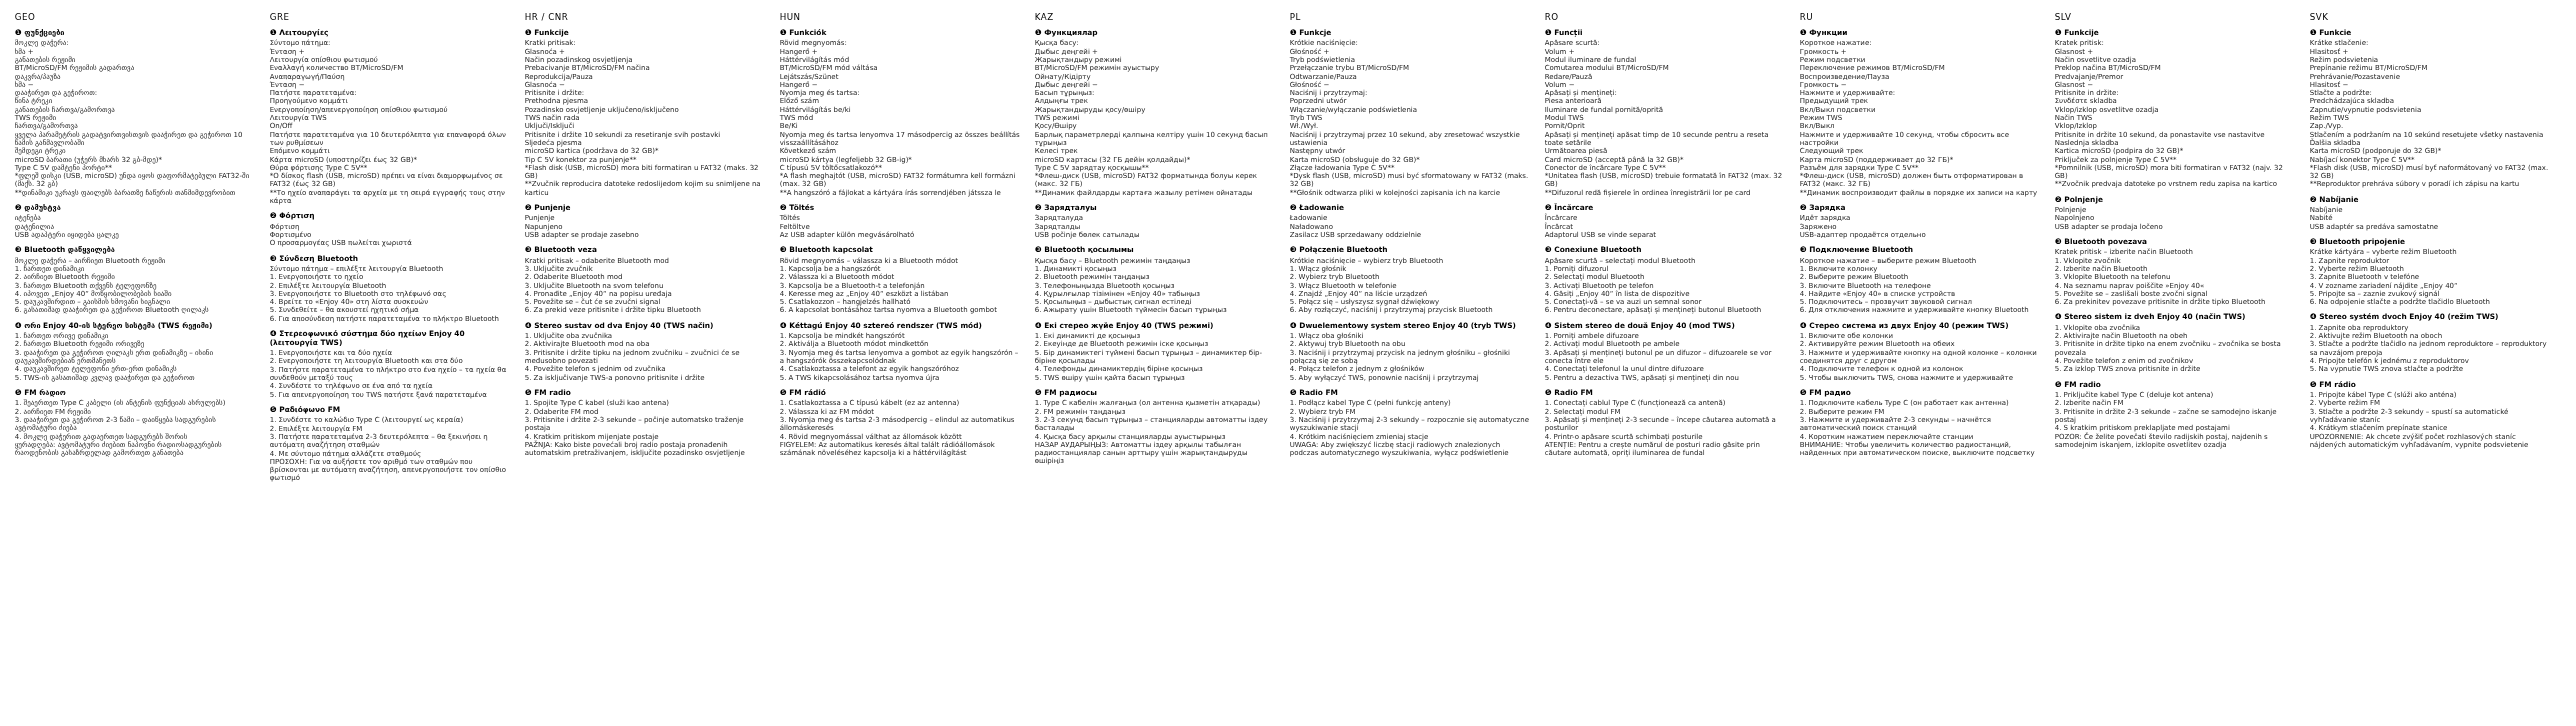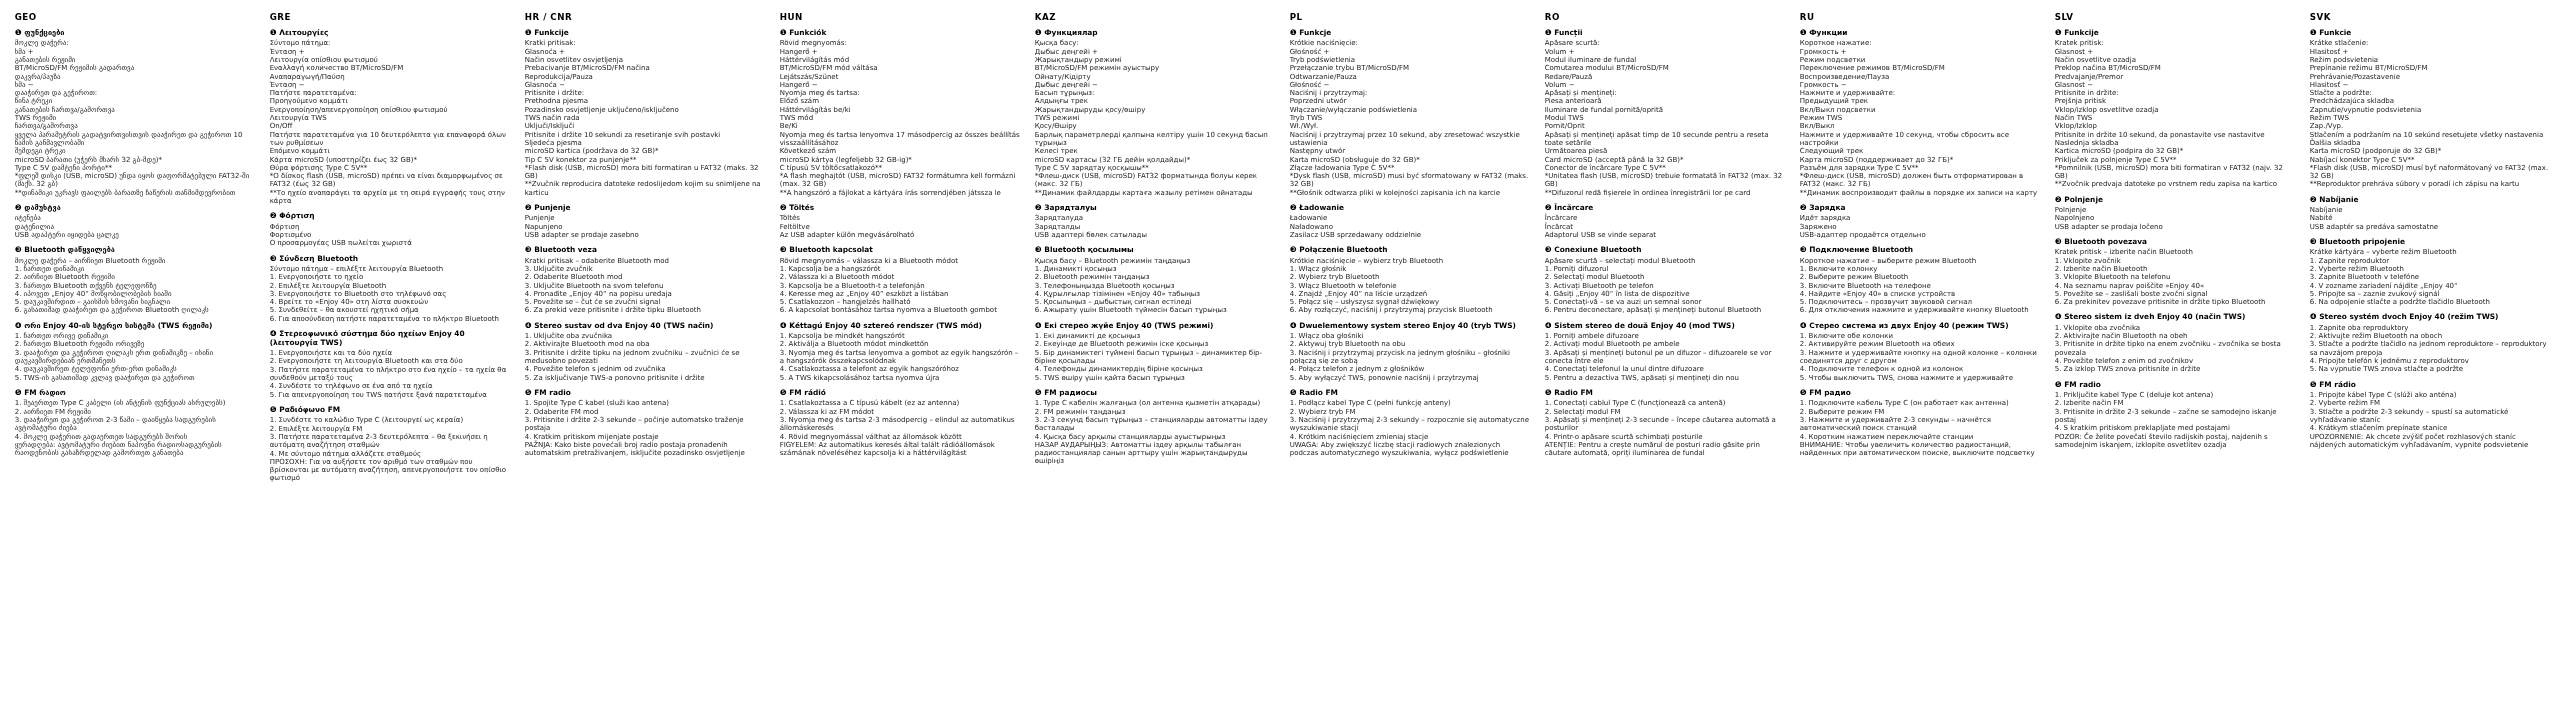--- a/index.html
+++ b/index.html
@@ -21,21 +21,21 @@
     padding: 12px 8.7px 0 14.7px;
     display: flex;
     align-items: flex-start;
   }
   .column {
     flex: 0 0 auto;
     width: 241px;
     margin-right: 14px;
   }
   .col-header {
-    font-weight: bold;
+    font-weight: normal;
     font-size: 8.7px;
     letter-spacing: 0.5px;
     margin-bottom: 6px;
     color: #000000;
   }
   .section-title {
     font-weight: bold;
     font-size: 7.4px;
     line-height: 8.7px;
     margin-top: 7px;
@@ -149,21 +149,21 @@
         <div class="line">2. Επιλέξτε λειτουργία FM</div>
         <div class="line">3. Πατήστε παρατεταμένα 2-3 δευτερόλεπτα – θα ξεκινήσει η αυτόματη αναζήτηση σταθμών</div>
         <div class="line">4. Με σύντομο πάτημα αλλάζετε σταθμούς</div>
         <div class="line">ΠΡΟΣΟΧΗ: Για να αυξήσετε τον αριθμό των σταθμών που βρίσκονται με αυτόματη αναζήτηση, απενεργοποιήστε τον οπίσθιο φωτισμό</div>
       </div>
       <div class="column">
         <div class="col-header">HR / CNR</div>
         <div class="section-title"><span class="sec-num">❶</span><span>Funkcije</span></div>
         <div class="line">Kratki pritisak:</div>
         <div class="line">Glasnoća +</div>
-        <div class="line">Način osvetlitev osvjetljenja</div>
+        <div class="line">Način pozadinskog osvjetljenja</div>
         <div class="line">Prebacivanje BT/MicroSD/FM načina</div>
         <div class="line">Reprodukcija/Pauza</div>
         <div class="line">Glasnoća −</div>
         <div class="line">Pritisnite i držite:</div>
         <div class="line">Prethodna pjesma</div>
         <div class="line">Pozadinsko osvjetljenje uključeno/isključeno</div>
         <div class="line">TWS način rada</div>
         <div class="line">Uključi/Isključi</div>
         <div class="line">Pritisnite i držite 10 sekundi za resetiranje svih postavki</div>
         <div class="line">Sljedeća pjesma</div>
@@ -257,21 +257,21 @@
         <div class="line">Қосу/Өшіру</div>
         <div class="line">Барлық параметрлерді қалпына келтіру үшін 10 секунд басып тұрыңыз</div>
         <div class="line">Келесі трек</div>
         <div class="line">microSD картасы (32 ГБ дейін қолдайды)*</div>
         <div class="line">Type C 5V зарядтау қосқышы**</div>
         <div class="line">*Флеш-диск (USB, microSD) FAT32 форматында болуы керек (макс. 32 ГБ)</div>
         <div class="line">**Динамик файлдарды картаға жазылу ретімен ойнатады</div>
         <div class="section-title"><span class="sec-num">❷</span><span>Зарядталуы</span></div>
         <div class="line">Зарядталуда</div>
         <div class="line">Зарядталды</div>
-        <div class="line">USB адаптері бөлек сатылады</div>
+        <div class="line">USB počinje бөлек сатылады</div>
         <div class="section-title"><span class="sec-num">❸</span><span>Bluetooth қосылымы</span></div>
         <div class="line">Қысқа басу – Bluetooth режимін таңдаңыз</div>
         <div class="line">1. Динамикті қосыңыз</div>
         <div class="line">2. Bluetooth режимін таңдаңыз</div>
         <div class="line">3. Телефоныңызда Bluetooth қосыңыз</div>
         <div class="line">4. Құрылғылар тізімінен «Enjoy 40» табыңыз</div>
         <div class="line">5. Қосылыңыз – дыбыстық сигнал естіледі</div>
         <div class="line">6. Ажырату үшін Bluetooth түймесін басып тұрыңыз</div>
         <div class="section-title"><span class="sec-num">❹</span><span>Екі стерео жүйе Enjoy 40 (TWS режимі)</span></div>
         <div class="line">1. Екі динамикті де қосыңыз</div>
@@ -424,21 +424,21 @@
       <div class="column">
         <div class="col-header">SLV</div>
         <div class="section-title"><span class="sec-num">❶</span><span>Funkcije</span></div>
         <div class="line">Kratek pritisk:</div>
         <div class="line">Glasnost +</div>
         <div class="line">Način osvetlitve ozadja</div>
         <div class="line">Preklop načina BT/MicroSD/FM</div>
         <div class="line">Predvajanje/Premor</div>
         <div class="line">Glasnost −</div>
         <div class="line">Pritisnite in držite:</div>
-        <div class="line">Prejšnja pritisk</div>
+        <div class="line">Συνδέστε skladba</div>
         <div class="line">Vklop/izklop osvetlitve ozadja</div>
         <div class="line">Način TWS</div>
         <div class="line">Vklop/Izklop</div>
         <div class="line">Pritisnite in držite 10 sekund, da ponastavite vse nastavitve</div>
         <div class="line">Naslednja skladba</div>
         <div class="line">Kartica microSD (podpira do 32 GB)*</div>
         <div class="line">Priključek za polnjenje Type C 5V**</div>
         <div class="line">*Pomnilnik (USB, microSD) mora biti formatiran v FAT32 (najv. 32 GB)</div>
         <div class="line">**Zvočnik predvaja datoteke po vrstnem redu zapisa na kartico</div>
         <div class="section-title"><span class="sec-num">❷</span><span>Polnjenje</span></div>

